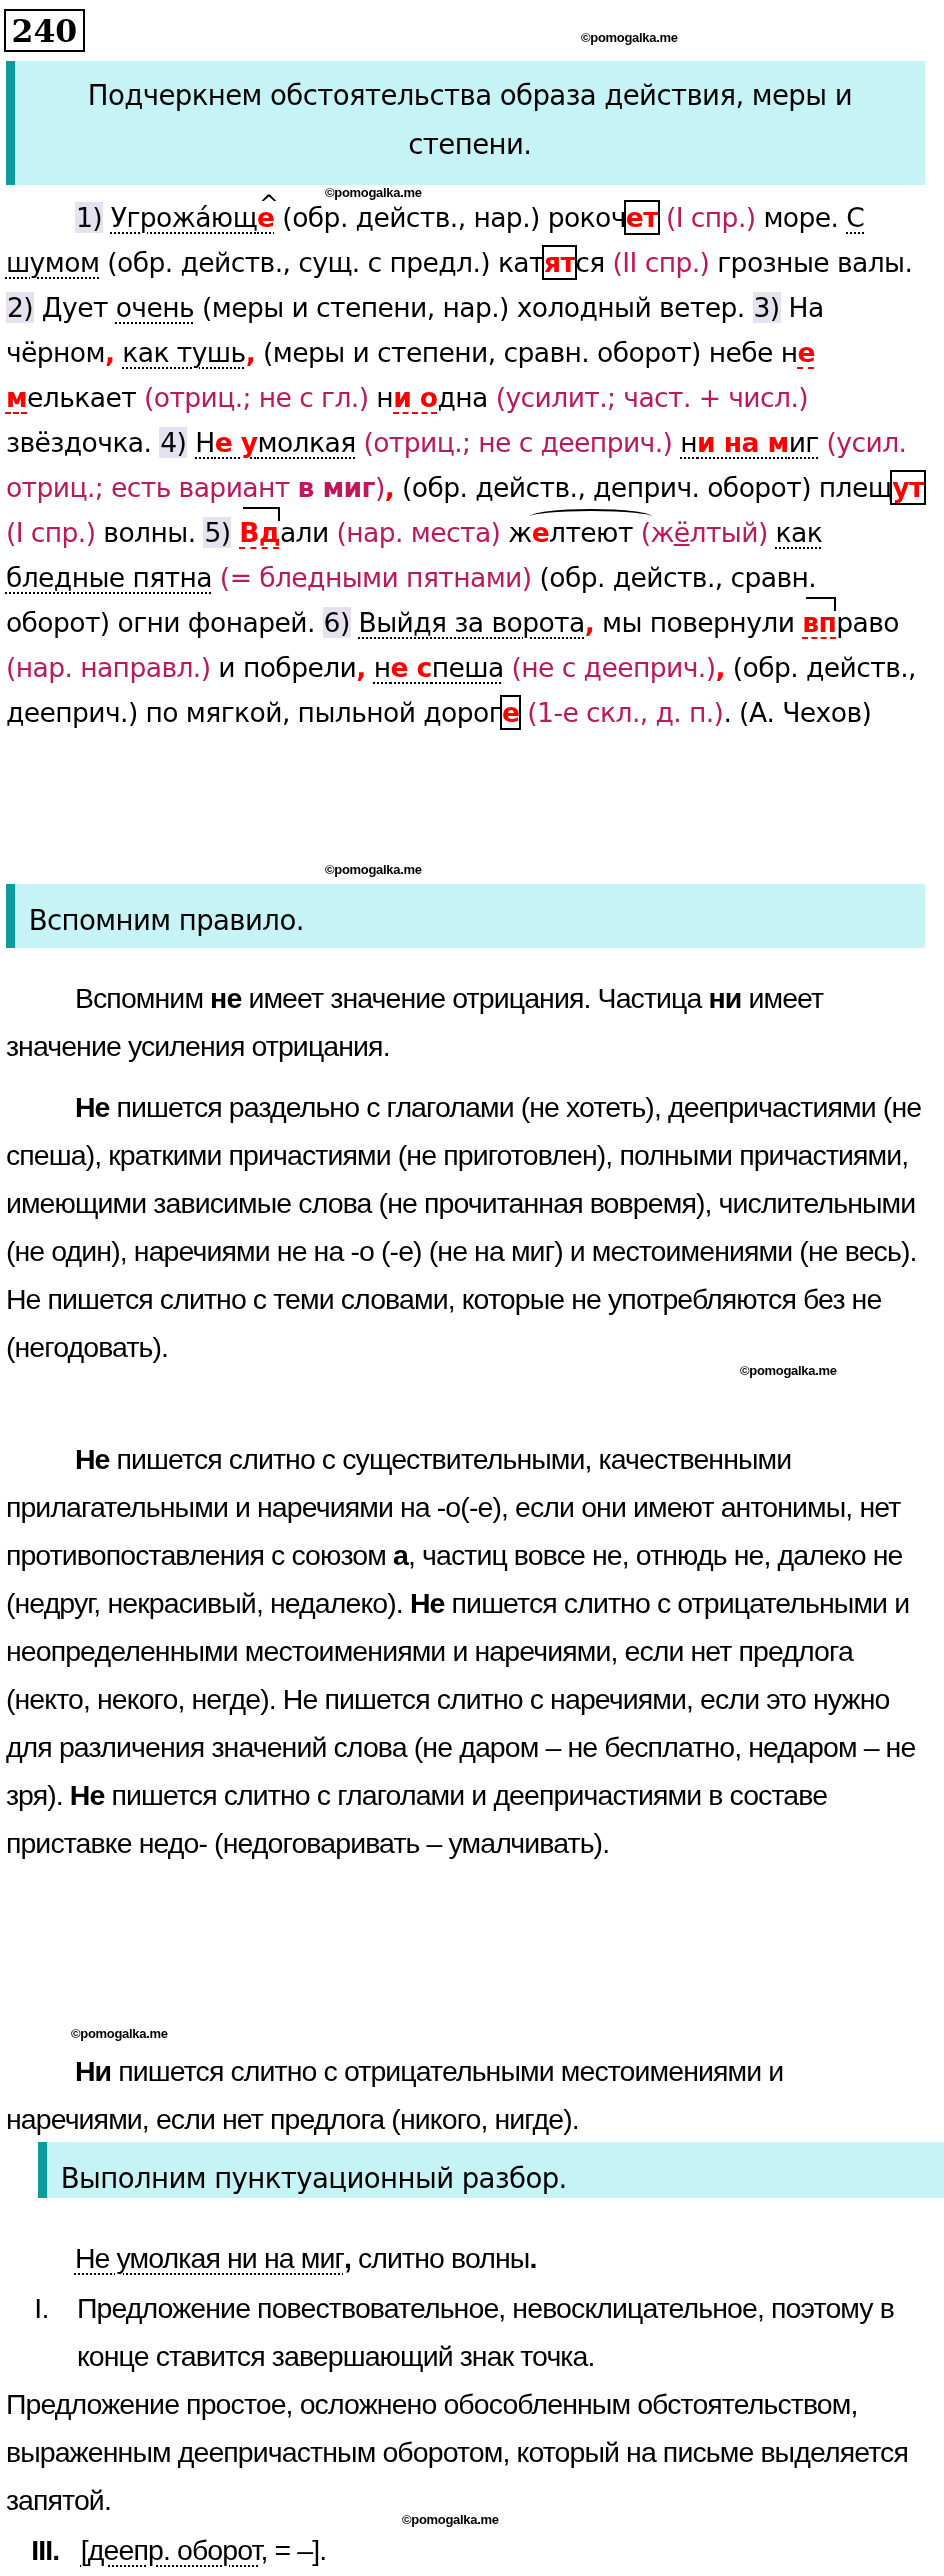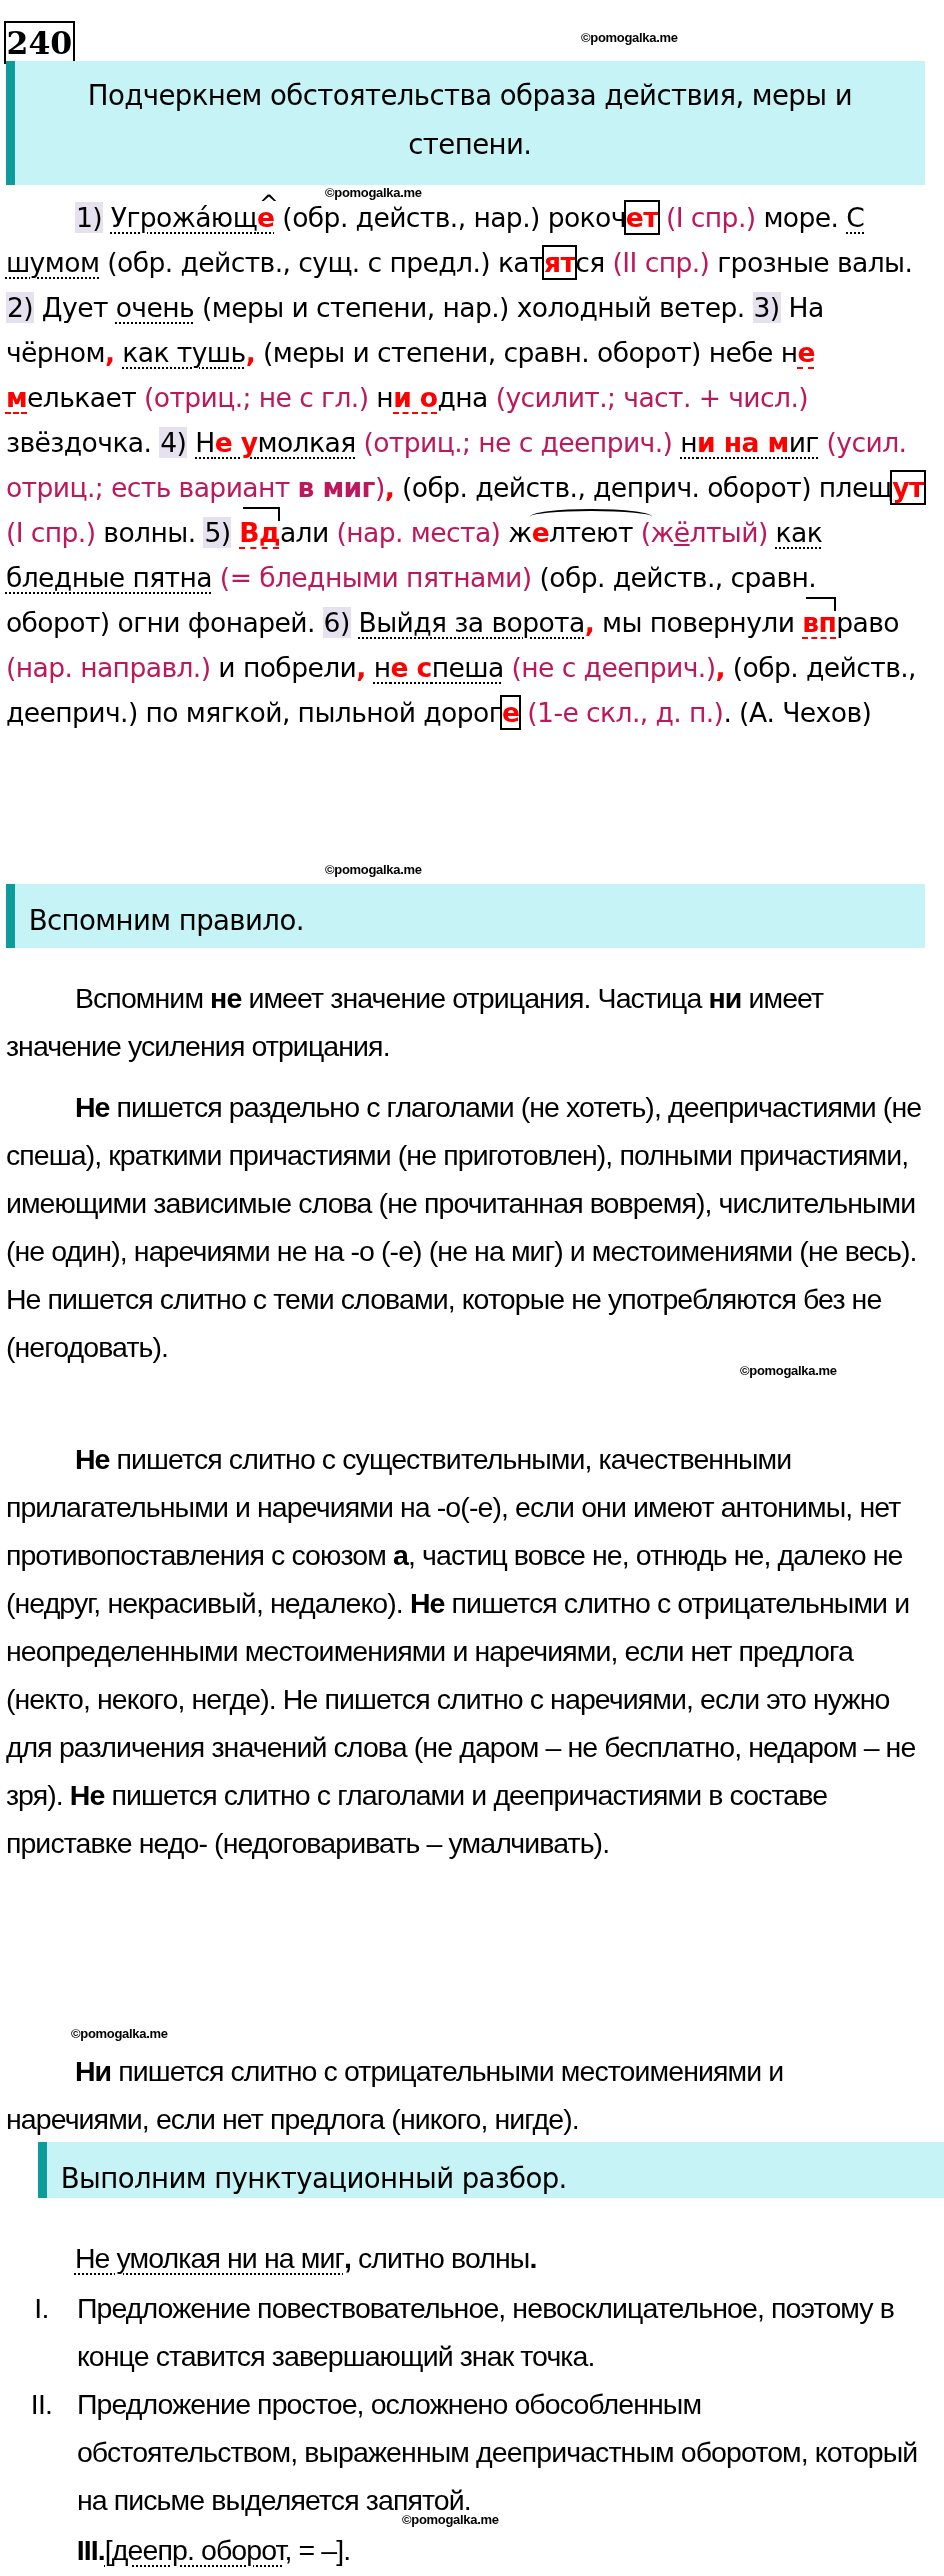--- a/index.html
+++ b/index.html
@@ -1,18 +1,18 @@
 <!DOCTYPE html>
 <html><head>
 <meta charset="utf-8">
 <style>
   html, body { margin:0; padding:0; background:#ffffff; }
   body { width:945px; height:2576px; position:relative; overflow:hidden;
          font-family:"DejaVu Sans", sans-serif; color:#000; }
-  .num-box { position:absolute; left:3.9px; top:21px; width:71px; height:43px;
+  .num-box { position:absolute; left:3.9px; top:9px; width:81px; height:43px;
              border:2px solid #000; box-sizing:border-box;
              font-family:"DejaVu Serif", serif; font-weight:bold; font-size:31.5px;
              line-height:39px; text-align:center; }
   .wm { position:absolute; font-family:Liberation Sans, sans-serif; font-weight:bold;
         font-size:13px; color:#000; letter-spacing:-0.3px; }
   .band { position:absolute; left:5.9px; width:919px; background:#c6f3f5;
           border-left:9.8px solid #0d9c9e; box-sizing:border-box;
           padding:9.8px 13.8px; font-size:27.6px; line-height:49px;
           font-family:"DejaVu Sans", sans-serif; letter-spacing:-0.6px; }
   .text { position:absolute; left:5.9px; width:921px; font-size:26.6px; line-height:45px;
@@ -75,23 +75,22 @@
 <div class="band" style="top:2142px;height:56px;padding-top:11.8px;margin-left:32px;">Выполним пунктуационный разбор.</div>
 
 <div class="text rule" style="top:2234px;"><span class="ind"></span><span class="circ">Не умолкая ни на миг</span><span class="bold">,</span><span> слитно волны</span><span class="bold">.</span></div>
 
 <div class="list text rule" style="top:2284px;">
   <div class="li">
     <span class="roman">I.</span>
     <span class="body">Предложение повествовательное, невосклицательное, поэтому в конце ставится завершающий знак точка.</span>
   </div>
   <div class="li">
-    <span class="roman">II.</span>
     <span class="body">Предложение простое, осложнено обособленным обстоятельством, выраженным деепричастным оборотом, который на письме выделяется запятой.</span>
   </div>
   <div class="li" style="margin-top:2px;">
-    <span class="roman bold" style="text-align:right;padding-left:3.9px;margin-left:24px;">III.</span>
+    <span class="roman bold" style="text-align:center;padding-left:3.9px;">III.</span>
     <span class="body"><span class="circ">[деепр. оборот</span><span>, = –].</span></span>
   </div>
 </div>
 
 <div class="wm" style="left:402px;top:2512px;">©pomogalka.me</div>
 
 
 </body></html>

